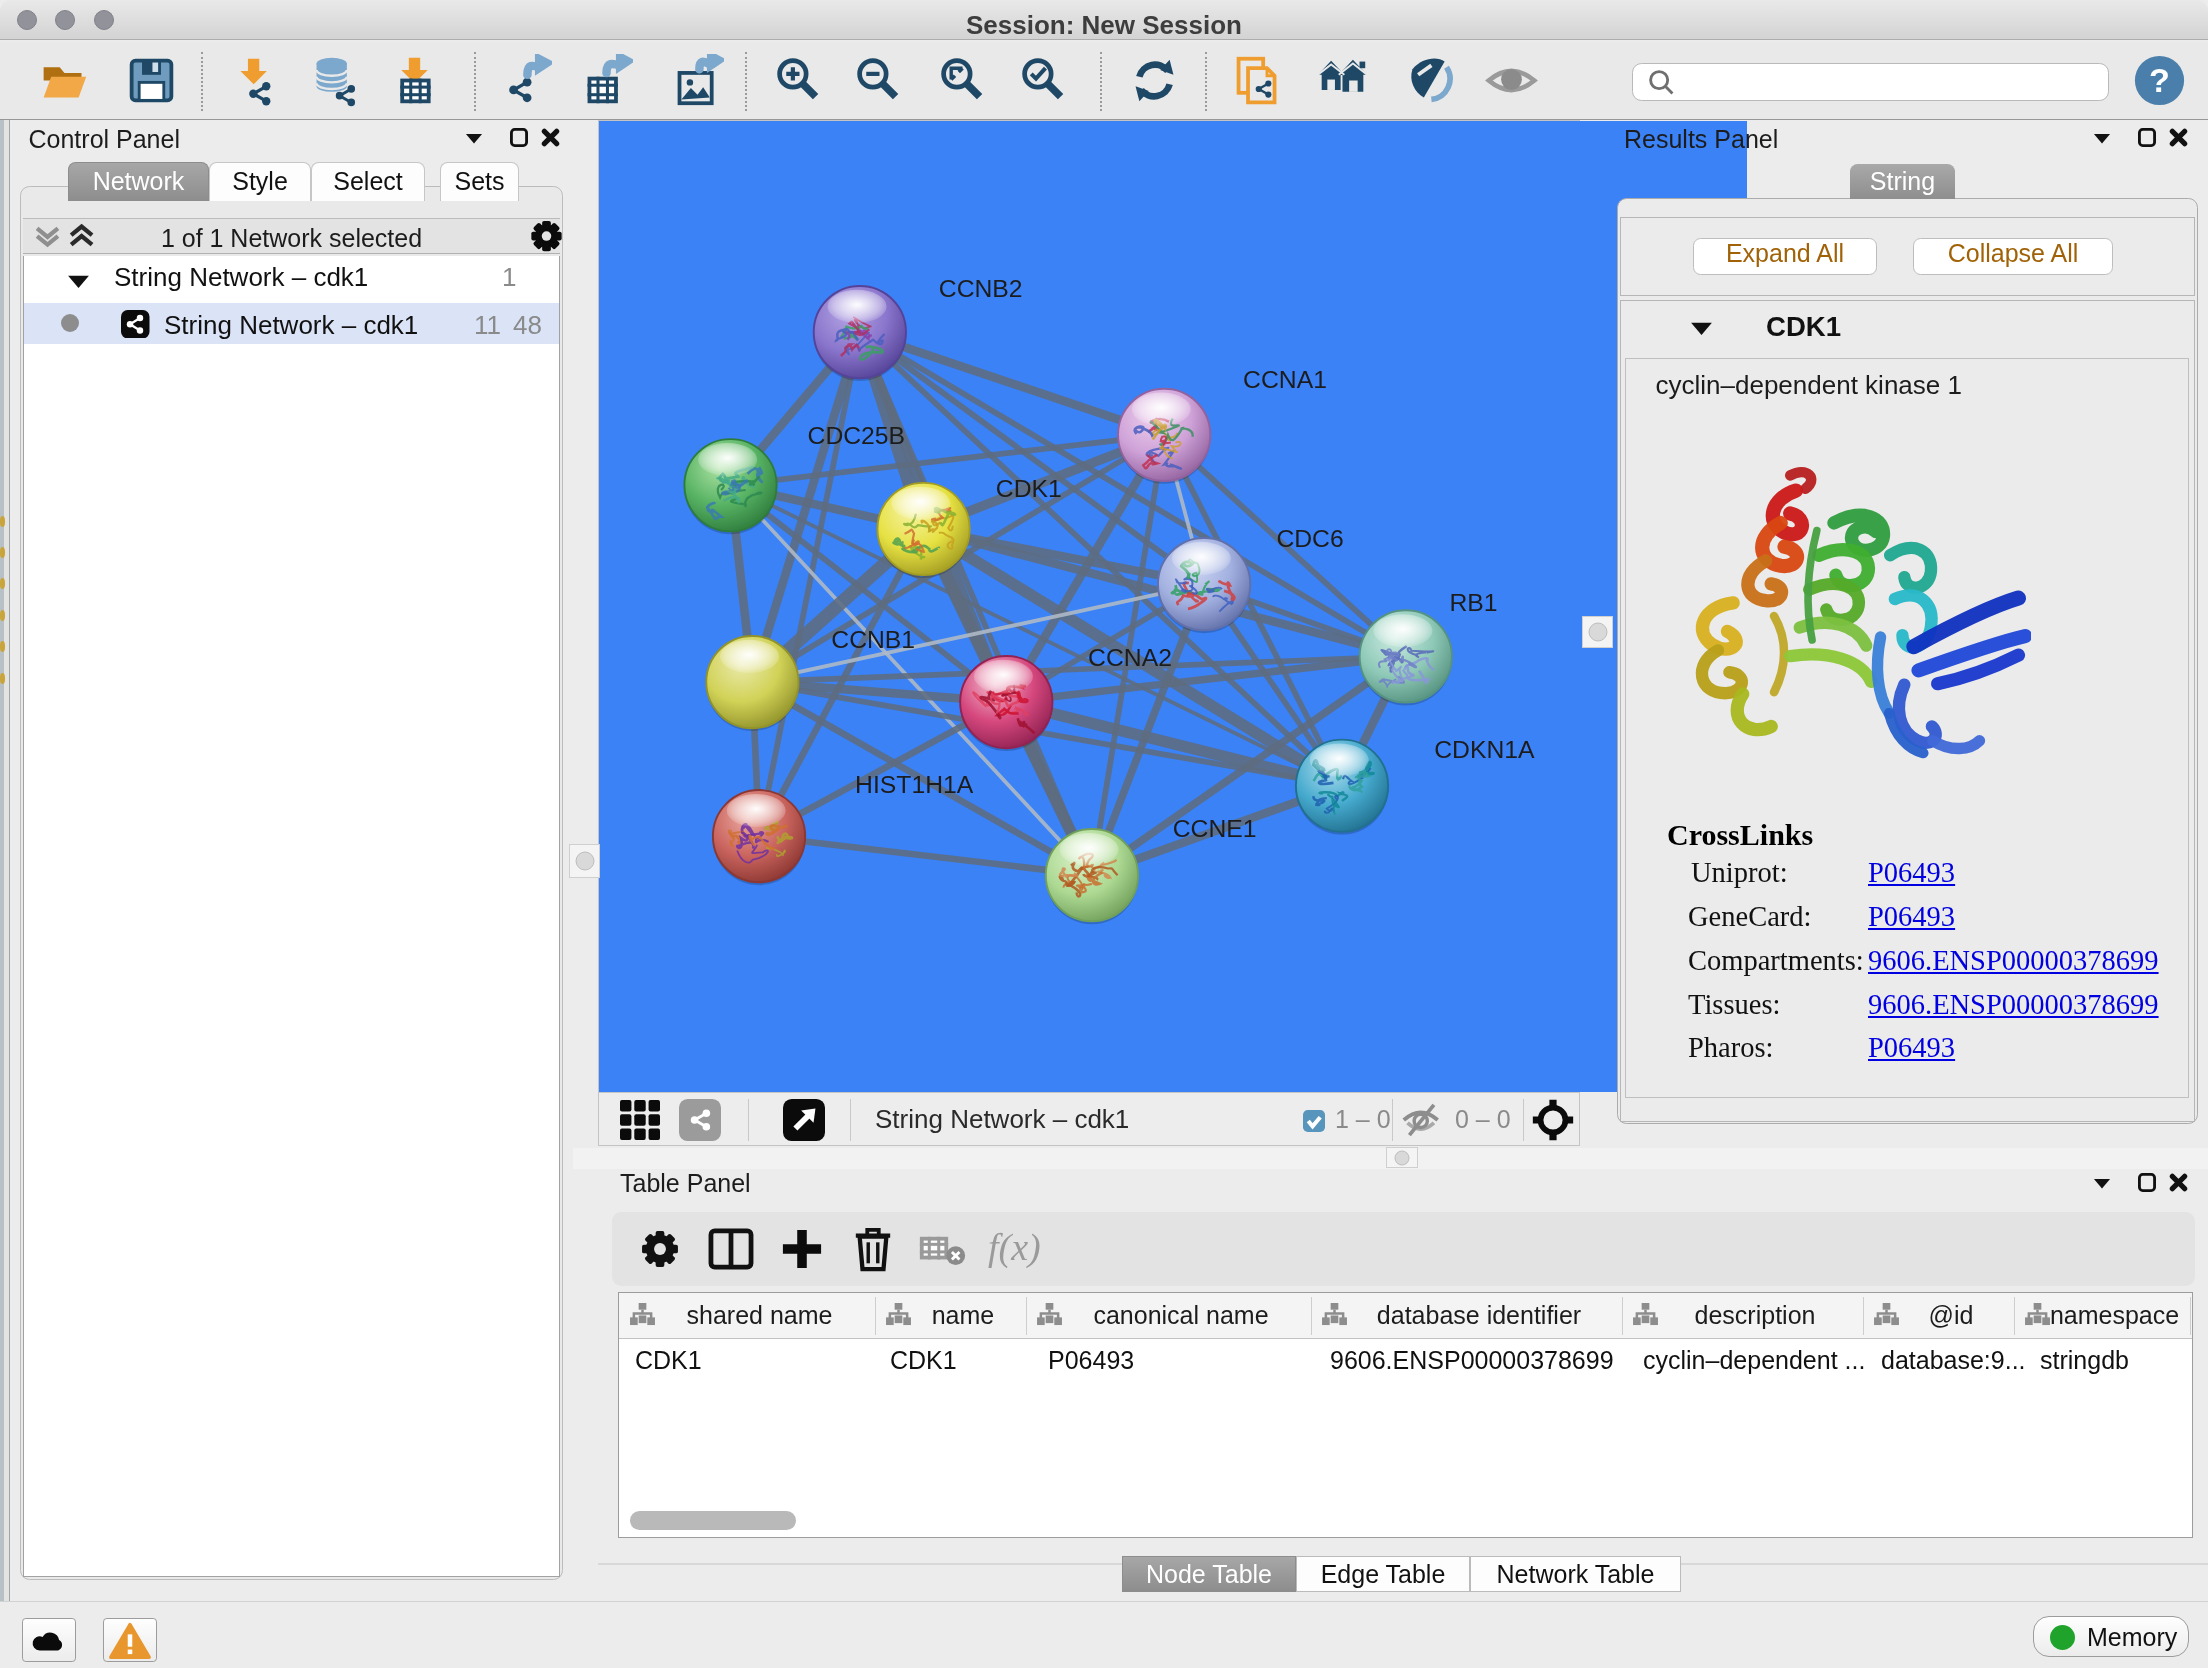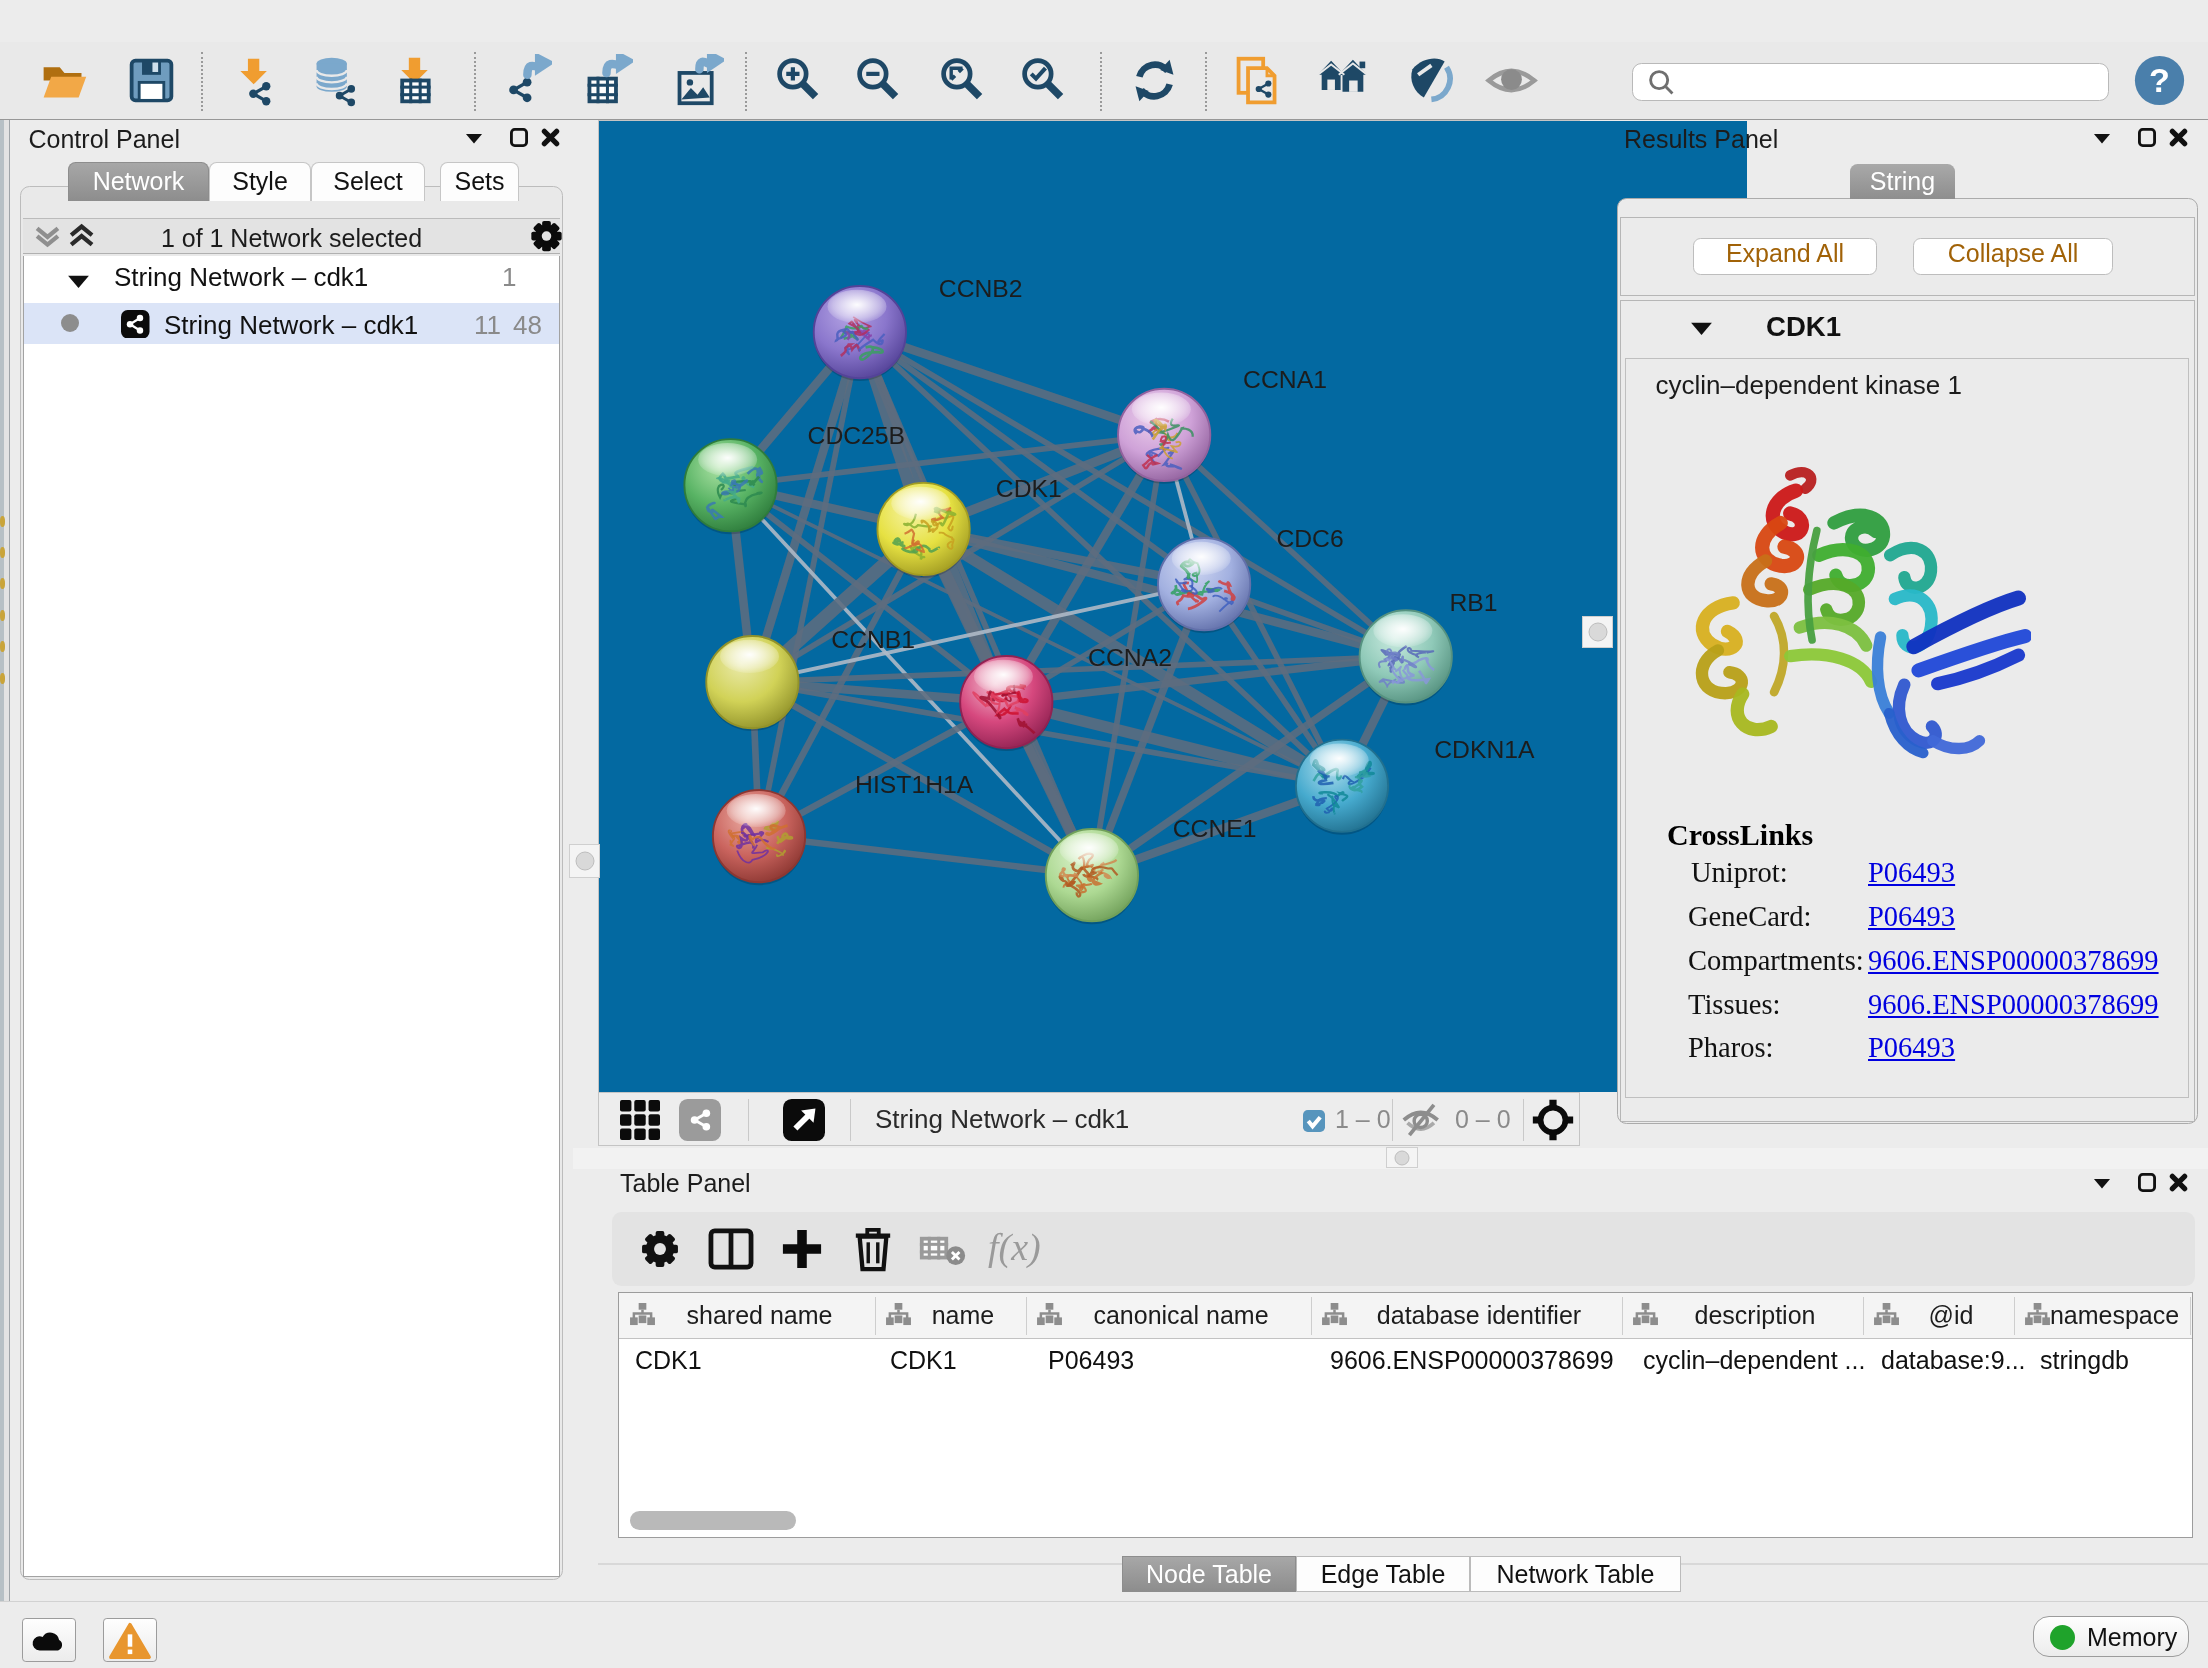--- a/index.html
+++ b/index.html
@@ -39,21 +39,21 @@
   #cp-bar .txt { position:absolute; left:0; right:0; text-align:center; top:4.8px;
     font-size:25px; color:#1c1c1c; }
   #cp-list { left:23px; top:256px; width:537px; height:1321px; background:#fff;
     border:1.9px solid #a2a2a2; border-top:none; z-index:2; }
   .trow1 { position:absolute; left:0; top:5.7px; width:100%; height:38px; font-size:26px; color:#111; }
   .trow2 { position:absolute; left:0; top:47px; width:100%; height:41px;
     background:#dbe4f7; font-size:26px; color:#111; }
   
   #netview { left:598px; top:120px; width:982px; height:1026px; background:#fff;
     border:1px solid #c4c4c4; }
-  #netcanvas { position:absolute; left:0; top:0; width:1148px; height:971px; background:#0369a1; overflow:hidden; }
+  #netcanvas { position:absolute; left:0; top:0; width:1148px; height:971px; background:#3b82f6; overflow:hidden; }
   #nettools { position:absolute; left:0; top:971px; width:980px; height:53px;
     background:#ededed; border-top:1.9px solid #c6c6c6; }
   #nettitle { position:absolute; left:276px; top:11.4px; font-size:26px; color:#2a2a2a; }
   .ntsep { position:absolute; top:5.7px; height:42px; border-left:1.9px solid #c9c9c9; }
   .ntnum { position:absolute; top:12.4px; font-size:25px; color:#8a8a8a; }
   
   .knob { position:absolute; background:#f4f4f4; border:1px solid #cfcfcf; }
   .knob i { position:absolute; left:50%; top:50%; transform:translate(-50%,-50%);
     width:19px; height:19px; border-radius:50%; background:#d9d9d9; border:1px solid #bdbdbd; display:block; }
   
@@ -97,20 +97,26 @@
   .sbtn { position:absolute; top:16px; width:54px; height:44px;
     background:linear-gradient(#fefefe,#ececec); border:1.9px solid #9c9c9c; border-radius:3.8px; }
   #membtn { position:absolute; left:2033px; top:14.3px; width:156px; height:41px;
     background:linear-gradient(#fefefe,#ececec); border:1.9px solid #9c9c9c; border-radius:16px;
     font-size:25px; color:#111; }
 </style>
 </head>
 <body>
 <div id="app">
 
+  <div id="titlebar" class="abs">
+    <div class="tl" style="left:17px"></div>
+    <div class="tl" style="left:55px"></div>
+    <div class="tl" style="left:94px"></div>
+    <div id="wtitle">Session: New Session</div>
+  </div>
 
   <div class="abs" style="left:0;top:120px;width:9.5px;height:1481px;background:#e3e3e3;border-right:1.9px solid #9fa4a8">
       <div style="position:absolute;left:0;top:0;width:3.8px;height:100%;background:#b7c0c5"></div>
       <span style="position:absolute;left:0;top:396px;width:4.8px;height:10.5px;border-radius:50%;background:#c9a43a"></span>
       <span style="position:absolute;left:0;top:427px;width:4.8px;height:10.5px;border-radius:50%;background:#c9a43a"></span>
       <span style="position:absolute;left:0;top:458px;width:4.8px;height:10.5px;border-radius:50%;background:#c9a43a"></span>
       <span style="position:absolute;left:0;top:490px;width:4.8px;height:10.5px;border-radius:50%;background:#c9a43a"></span>
       <span style="position:absolute;left:0;top:521px;width:4.8px;height:10.5px;border-radius:50%;background:#c9a43a"></span>
       <span style="position:absolute;left:0;top:553px;width:4.8px;height:10.5px;border-radius:50%;background:#c9a43a"></span>
       <span style="position:absolute;left:0;top:1514px;width:4.8px;height:10.5px;border-radius:50%;background:#c9a43a"></span>

